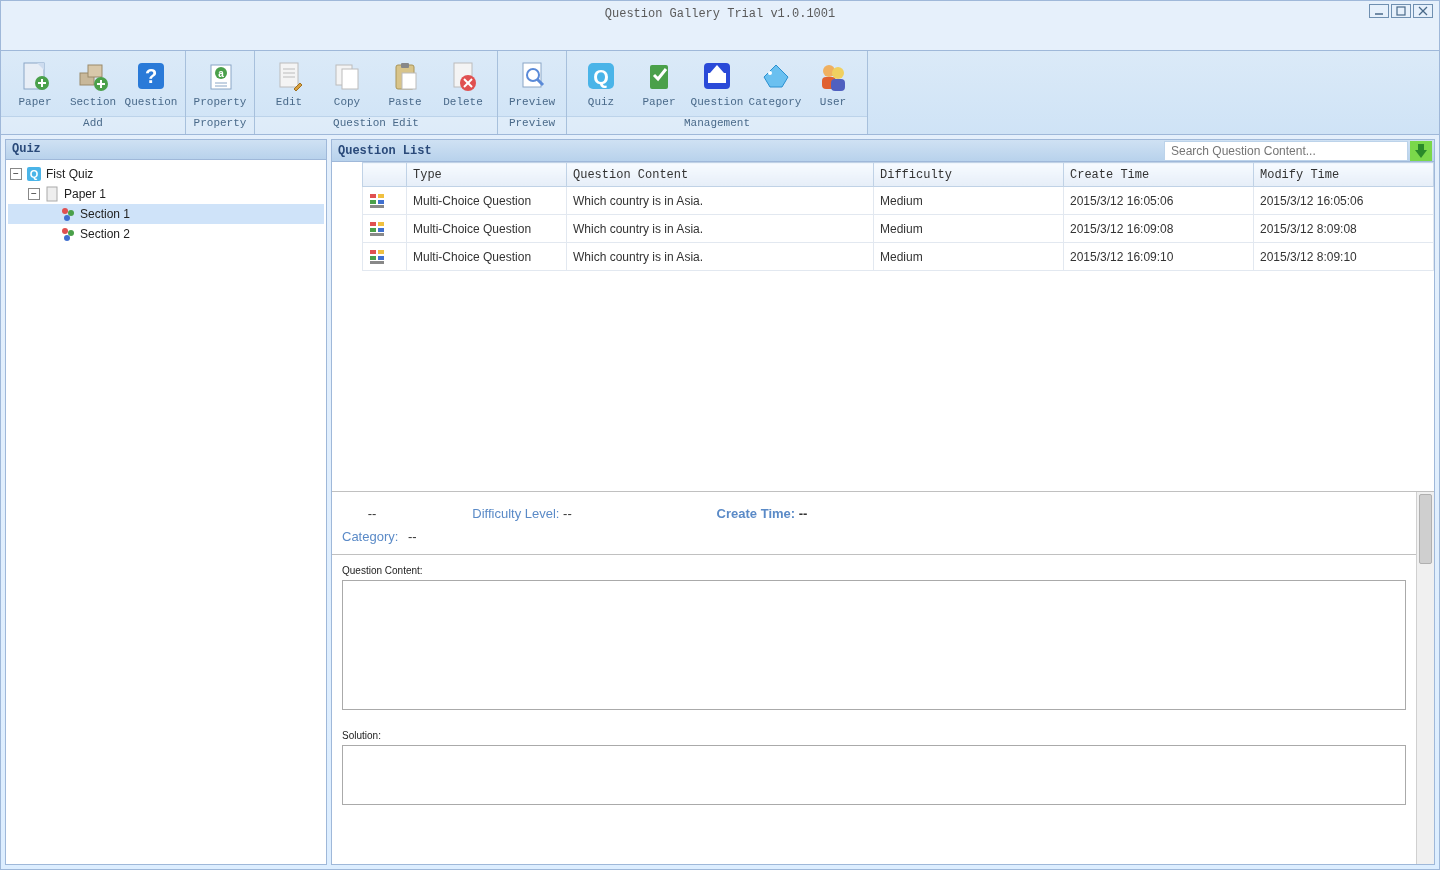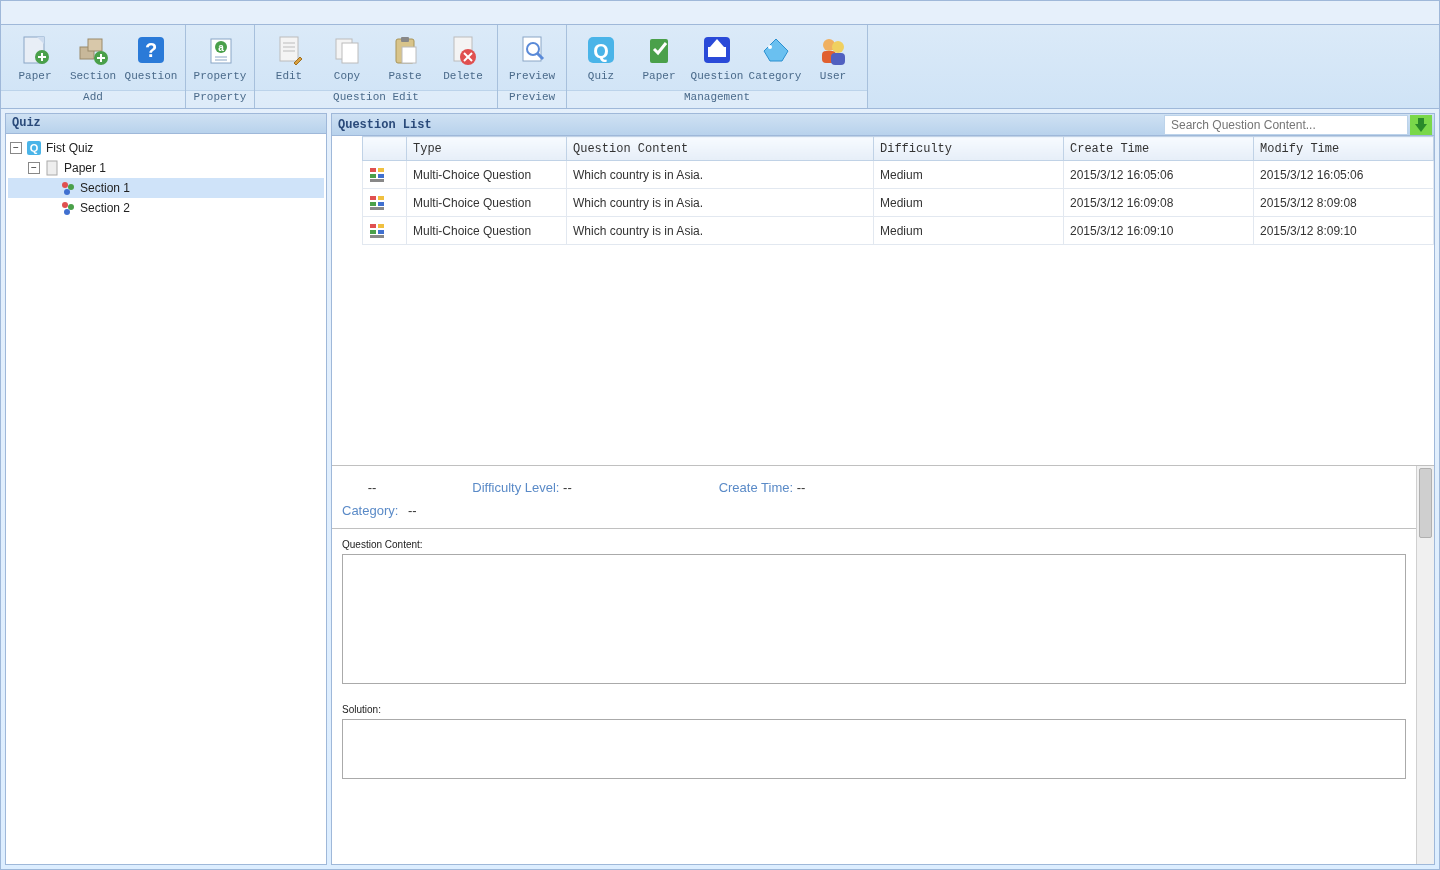--- a/index.html
+++ b/index.html
@@ -74,20 +74,41 @@
 .detail-inner { margin-right:18px; }
 
 
 svg { display:block; }
 </style>
 </head>
 <body>
 
 <div class="window">
 
+  <div class="titlebar">
+    <span class="title">Question Gallery Trial  v1.0.1001</span>
+    <div class="winbtns">
+      <div class="winbtn">
+          <svg viewBox="0 0 10 10">
+            <line x1="1" y1="8" x2="9" y2="8" stroke="#4a6a8a" stroke-width="1.5"></line>
+          </svg>
+        </div>
+      <div class="winbtn">
+          <svg viewBox="0 0 10 10">
+            <rect x="1" y="1" width="8" height="8" fill="none" stroke="#4a6a8a" stroke-width="1.2"></rect>
+          </svg>
+        </div>
+      <div class="winbtn">
+          <svg viewBox="0 0 10 10">
+            <line x1="1" y1="1" x2="9" y2="9" stroke="#4a6a8a" stroke-width="1.3"></line>
+            <line x1="9" y1="1" x2="1" y2="9" stroke="#4a6a8a" stroke-width="1.3"></line>
+          </svg>
+        </div>
+    </div>
+  </div>
 
   <div class="menurow">
     <div class="menutab file">File</div>
     <div class="menutab active">Home</div>
     <div class="menutab">Help</div>
   </div>
 
   <div class="ribbon">
 
     <div class="rgroup">
@@ -402,21 +423,21 @@
       </div>
 
       <div class="detail">
         <div class="detail-scroll">
             <div class="thumb"></div>
           </div>
         <div class="detail-inner">
           <div class="meta">
             <div class="cell" style="min-width:60px;text-align:center;"><span class="v">--</span></div>
             <div class="cell" style="min-width:240px;text-align:center;"><span class="k">Difficulty Level: </span><span class="v">--</span></div>
-            <div class="cell" style="min-width:240px;text-align:center;"><span class="k">Create Time: </span><span class="v">--</span></div>
+            <div class="cell" style="min-width:240px;text-align:center;font-weight:bold;"><span class="k">Create Time: </span><span class="v">--</span></div>
           </div>
           <div class="meta2">
             <span class="k">Category:</span>
             <span class="catv">--</span>
           </div>
           <div class="seclabel">Question Content:</div>
           <div class="bigbox"></div>
           <div class="seclabel">Solution:</div>
           <div class="bigbox sol"></div>
         </div>

